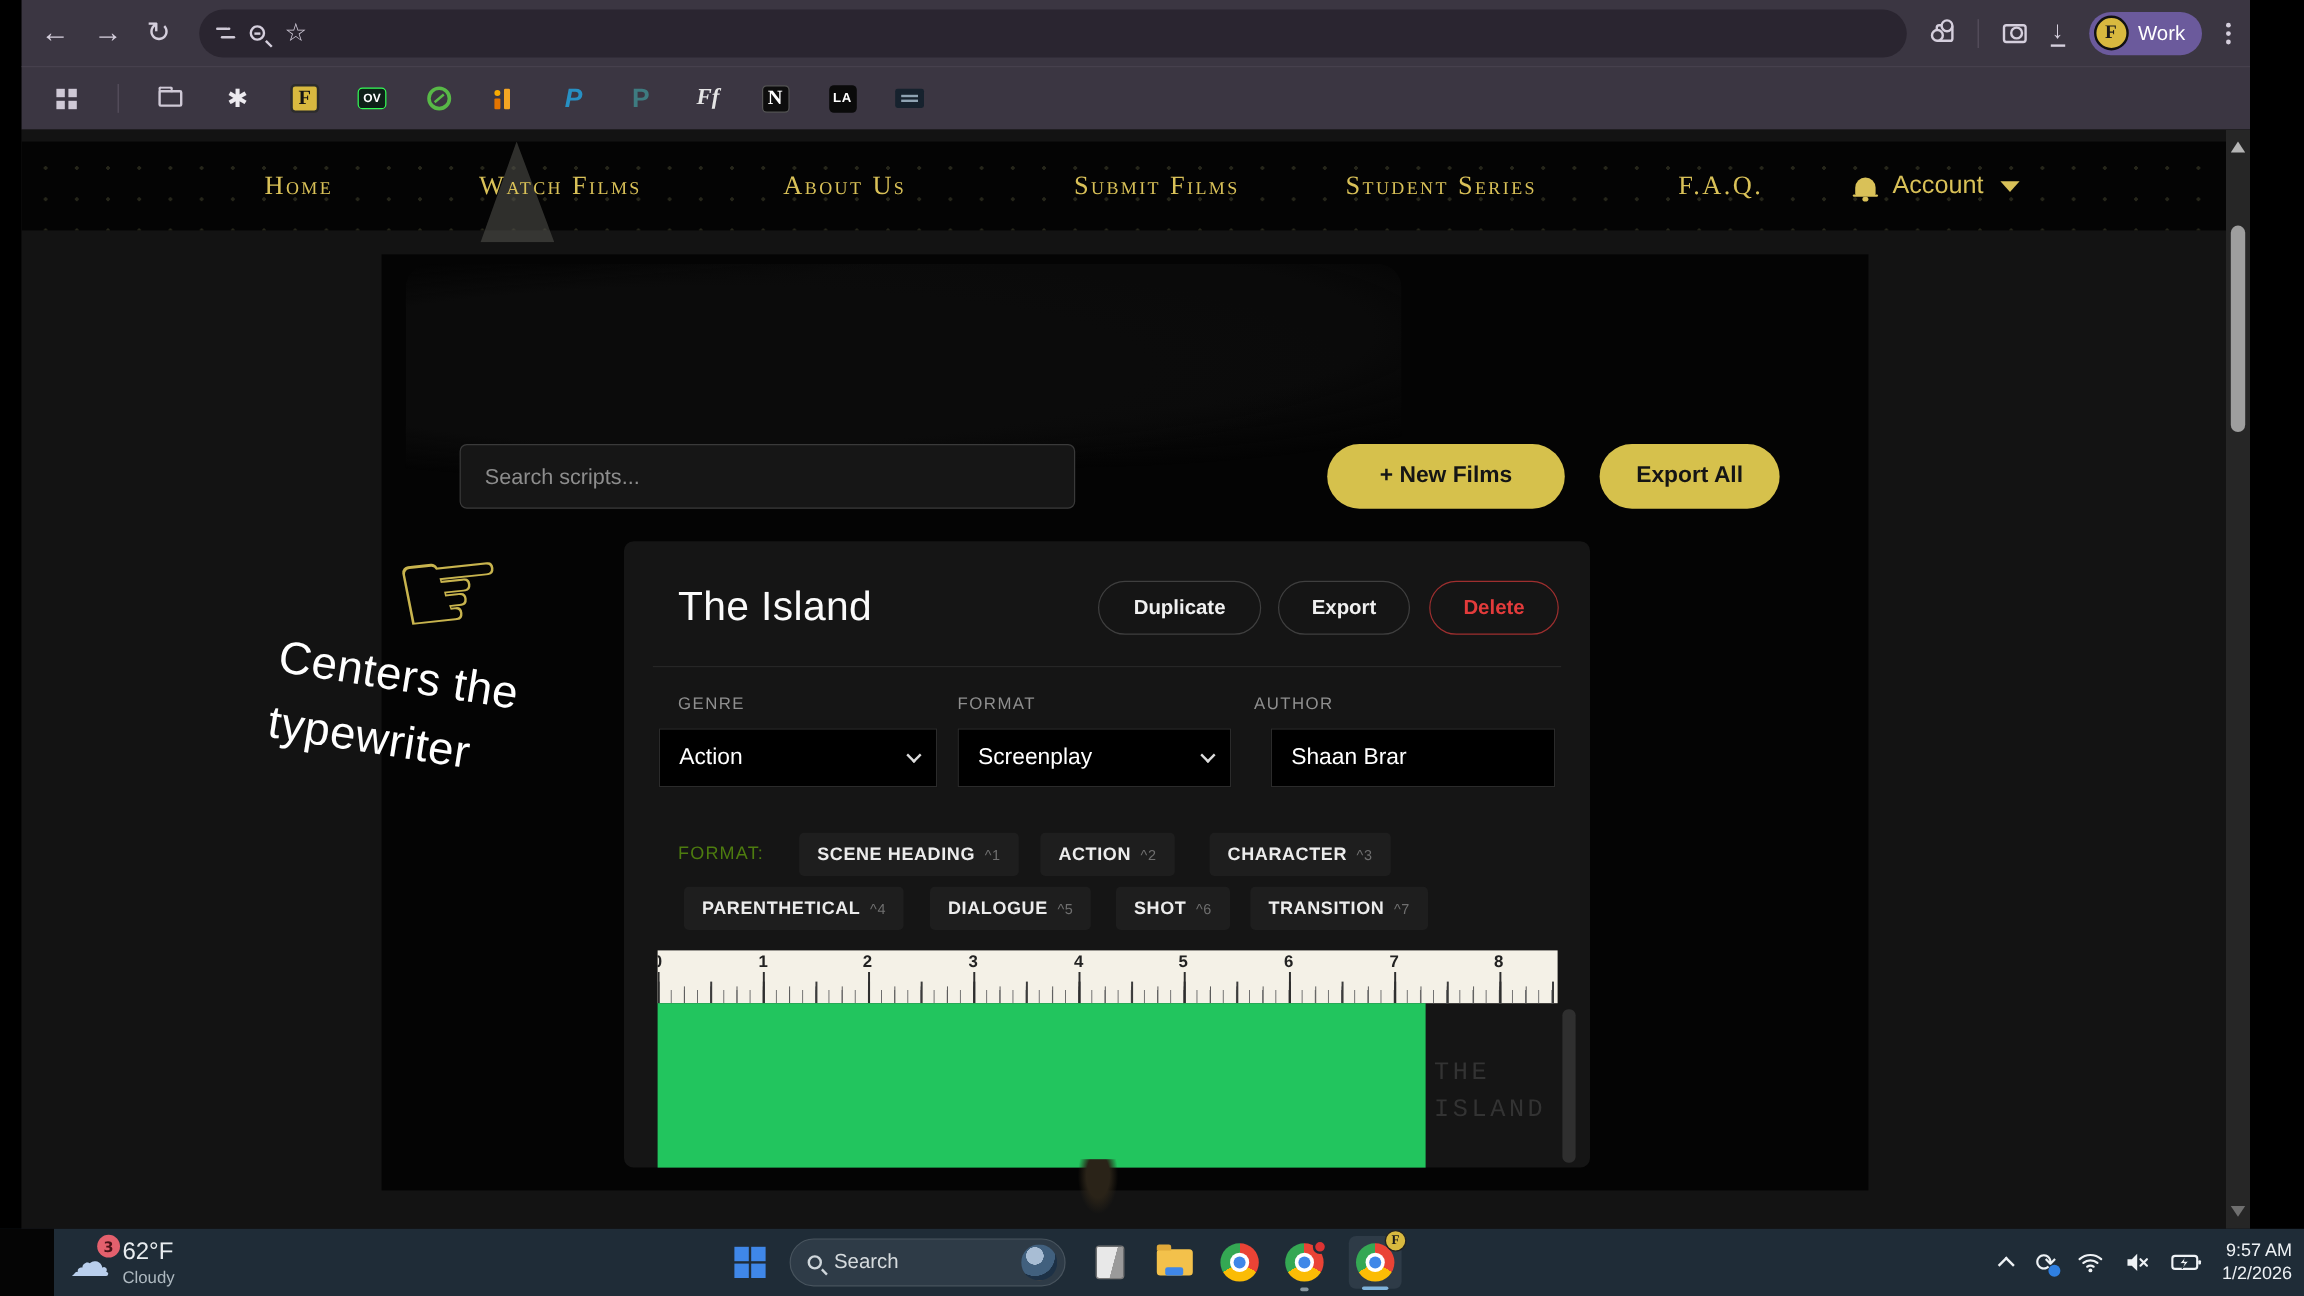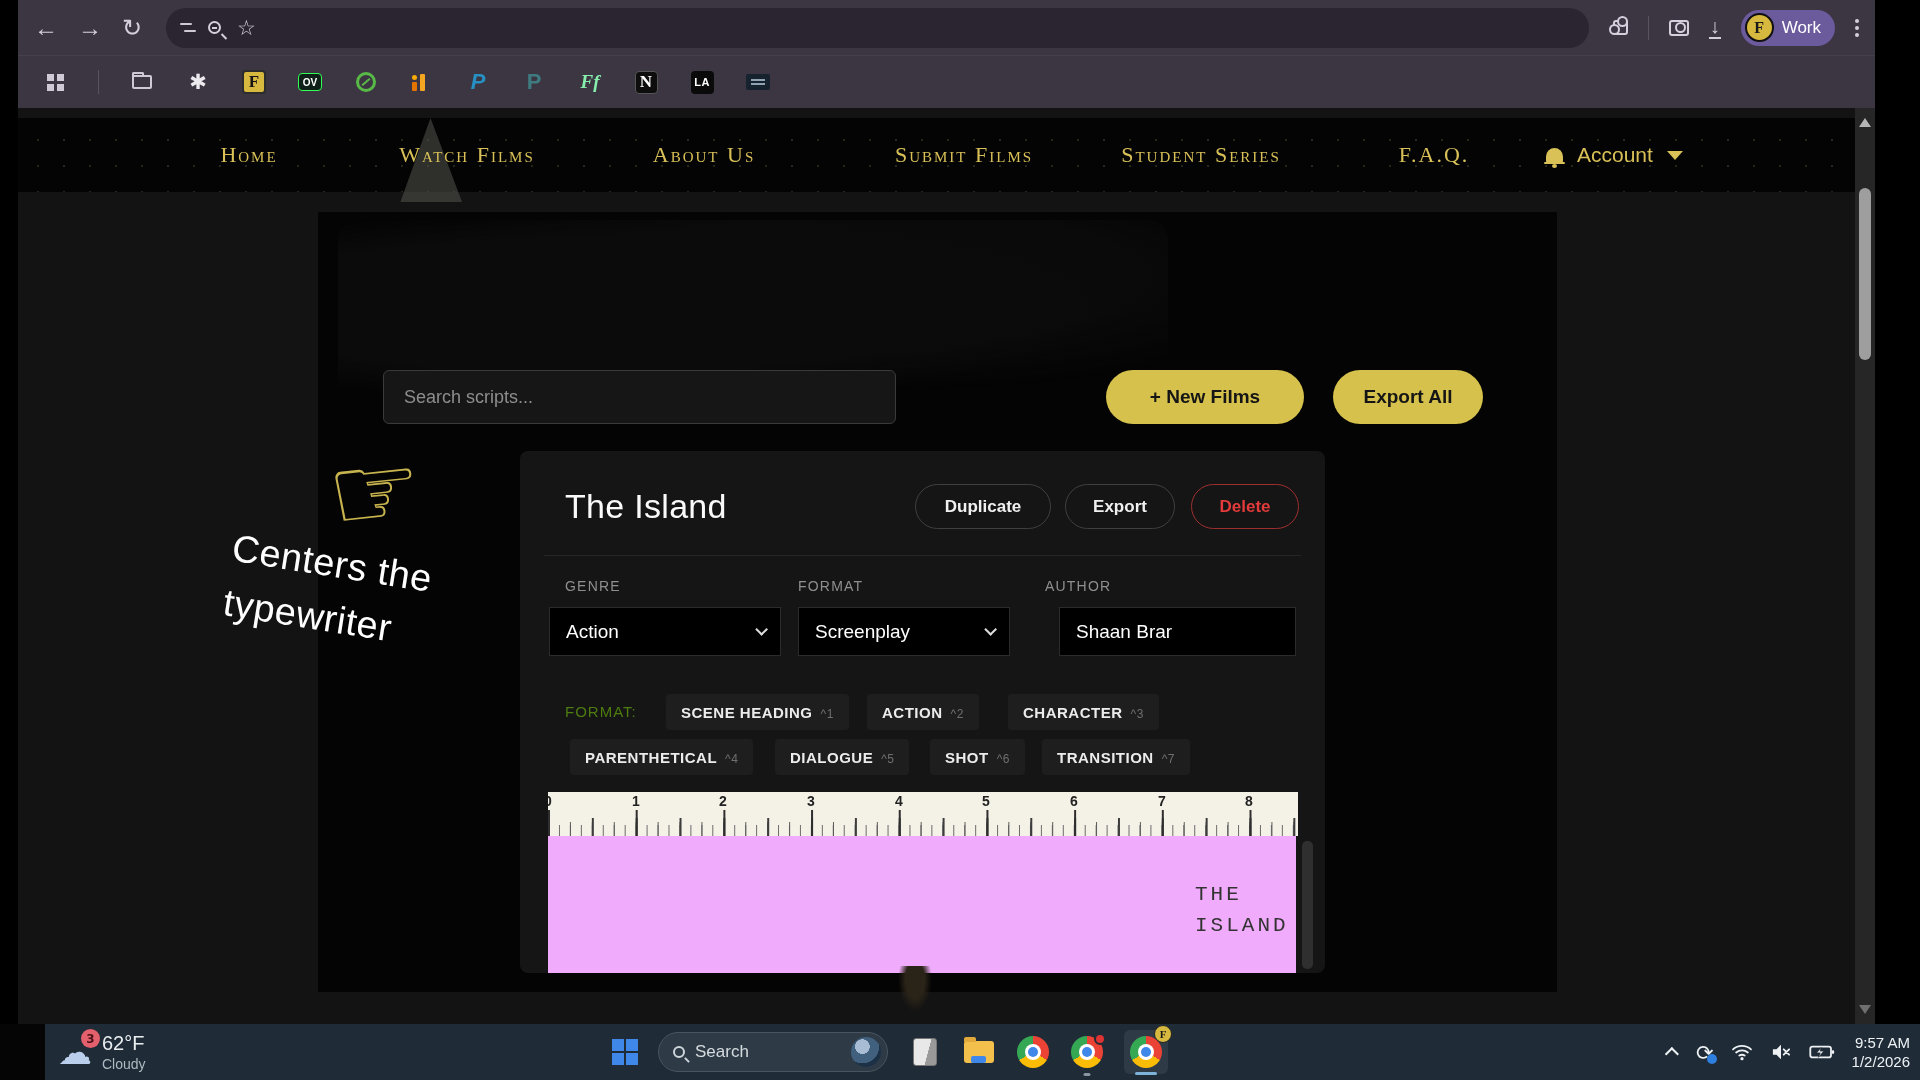--- a/index.html
+++ b/index.html
@@ -49,21 +49,21 @@
   .chip { border-radius:4px; display:flex; align-items:center; justify-content:center; font-weight:bold; }
   .faba-chip { width:24px; height:24px; background:#d8b93f; color:#141414; font-family:"Liberation Serif",serif; font-size:17px; border:2px solid #2c2c2c; }
   .ov-chip { width:24px; height:18px; background:#0e2018; color:#fff; font-size:10px; border:1px solid #3f5; }
   .green-ring { width:20px; height:20px; border:3px solid #58b947; border-radius:50%; position:relative; }
   .green-ring::before { content:""; position:absolute; left:2px; top:6px; width:10px; height:2px; background:#58b947; transform:rotate(-40deg); }
   .bars-ic { position:relative; width:5px; height:17px; background:#f5a623; border-radius:1px; }
   .bars-ic::before { content:""; position:absolute; left:-8px; bottom:0; width:5px; height:9px; background:#e37400; border-radius:1px; }
   .bars-ic::after { content:""; position:absolute; left:-8px; bottom:11px; width:5px; height:5px; border-radius:50%; background:#f9ab00; }
   .pp-ic { color:#2790c3; font-style:italic; font-weight:bold; font-size:22px; }
   .pt-ic { color:#3e7b80; font-weight:bold; font-size:22px; }
-  .script-ic { color:#86efac; font-family:"Liberation Serif",serif; font-style:italic; font-weight:bold; font-size:19px; }
+  .script-ic { color:#e5e5e5; font-family:"Liberation Serif",serif; font-style:italic; font-weight:bold; font-size:19px; }
   .notion-chip { width:23px; height:23px; background:#0d0d0d; color:#fff; font-family:"Liberation Serif",serif; font-size:17px; border:1px solid #555; }
   .la-chip { width:23px; height:23px; background:#0a0a0a; color:#fff; font-size:11px; letter-spacing:.5px; }
   .dark-chip { width:24px; height:16px; background:#16222e; border-radius:2px; display:flex; flex-direction:column; gap:2px; align-items:center; justify-content:center; }
   .dark-chip i { display:block; width:14px; height:2px; background:#8fa3b3; }
 
   
   .viewport { position:relative; height:916px; background:#131313; overflow:hidden; }
 
   .site-nav { position:absolute; left:0; top:10px; right:20px; height:74px; background:#040404;
       background-image:radial-gradient(circle,#26261a 1.3px, transparent 1.5px);
@@ -116,21 +116,21 @@
   .ruler { position:absolute; left:28px; top:341px; width:750px; height:44px; background-color:#f4f1e7; overflow:hidden;
       background-image:
         linear-gradient(90deg,#2e2e2e 0 2px, transparent 2px),
         linear-gradient(90deg,#3c3c3c 0 1.6px, transparent 1.6px),
         linear-gradient(90deg,#5a5a5a 0 1.2px, transparent 1.2px),
         linear-gradient(90deg,#6b6b6b 0 1px, transparent 1px);
       background-size:87.7px 26px, 43.85px 18px, 21.925px 14px, 10.962px 11px;
       background-repeat:repeat-x; background-position:left bottom; }
   .ruler-num { position:absolute; top:1px; font-size:14px; font-weight:bold; color:#222; }
 
-  .page { position:absolute; left:28px; top:385px; width:748px; height:137px; background:#f0abfc; }
+  .page { position:absolute; left:28px; top:385px; width:640px; height:137px; background:#22c55e; }
   .type-line { position:absolute; left:647px; font-family:"Liberation Mono","DejaVu Sans Mono",monospace; font-size:21px; color:#333; letter-spacing:3px; }
   .tl0 { top:47px; } .tl1 { top:78px; }
   .card-scroll { position:absolute; left:782px; top:390px; width:11px; height:128px; background:#2f2f2f; border-radius:5px; }
 
   
   .hand { position:absolute; left:310px; top:332px; font-size:105px; line-height:1; color:#c8b44e; transform:rotate(-6deg);
       font-family:"DejaVu Sans",sans-serif; }
   .ann-text { position:absolute; left:208px; top:438px; width:330px; color:#fff; font-size:38px; line-height:1.45;
       transform:rotate(9deg); letter-spacing:.5px; }
 
@@ -294,21 +294,21 @@
       <div class="card-divider"></div>
 
       <span class="meta-label" style="left:45px">GENRE</span>
       <span class="meta-label" style="left:278px">FORMAT</span>
       <span class="meta-label" style="left:525px">AUTHOR</span>
 
       <div class="field" style="left:29px; width:232px">
         <span>Action</span>
         <span class="chev"></span>
       </div>
-      <div class="field" style="left:278px; width:212px">
+      <div class="field" style="left:278px; width:228px">
         <span>Screenplay</span>
         <span class="chev"></span>
       </div>
       <input class="author-input" style="left: 539px; width: 237px;" value="Shaan Brar">
 
       <span class="fmt-label">FORMAT:</span>
       <button class="fmt-chip r1" style="left:146px">
         <span>SCENE HEADING</span><span class="hint">^1</span></button>
       <button class="fmt-chip r1" style="left:347px">
         <span>ACTION</span><span class="hint">^2</span></button>

